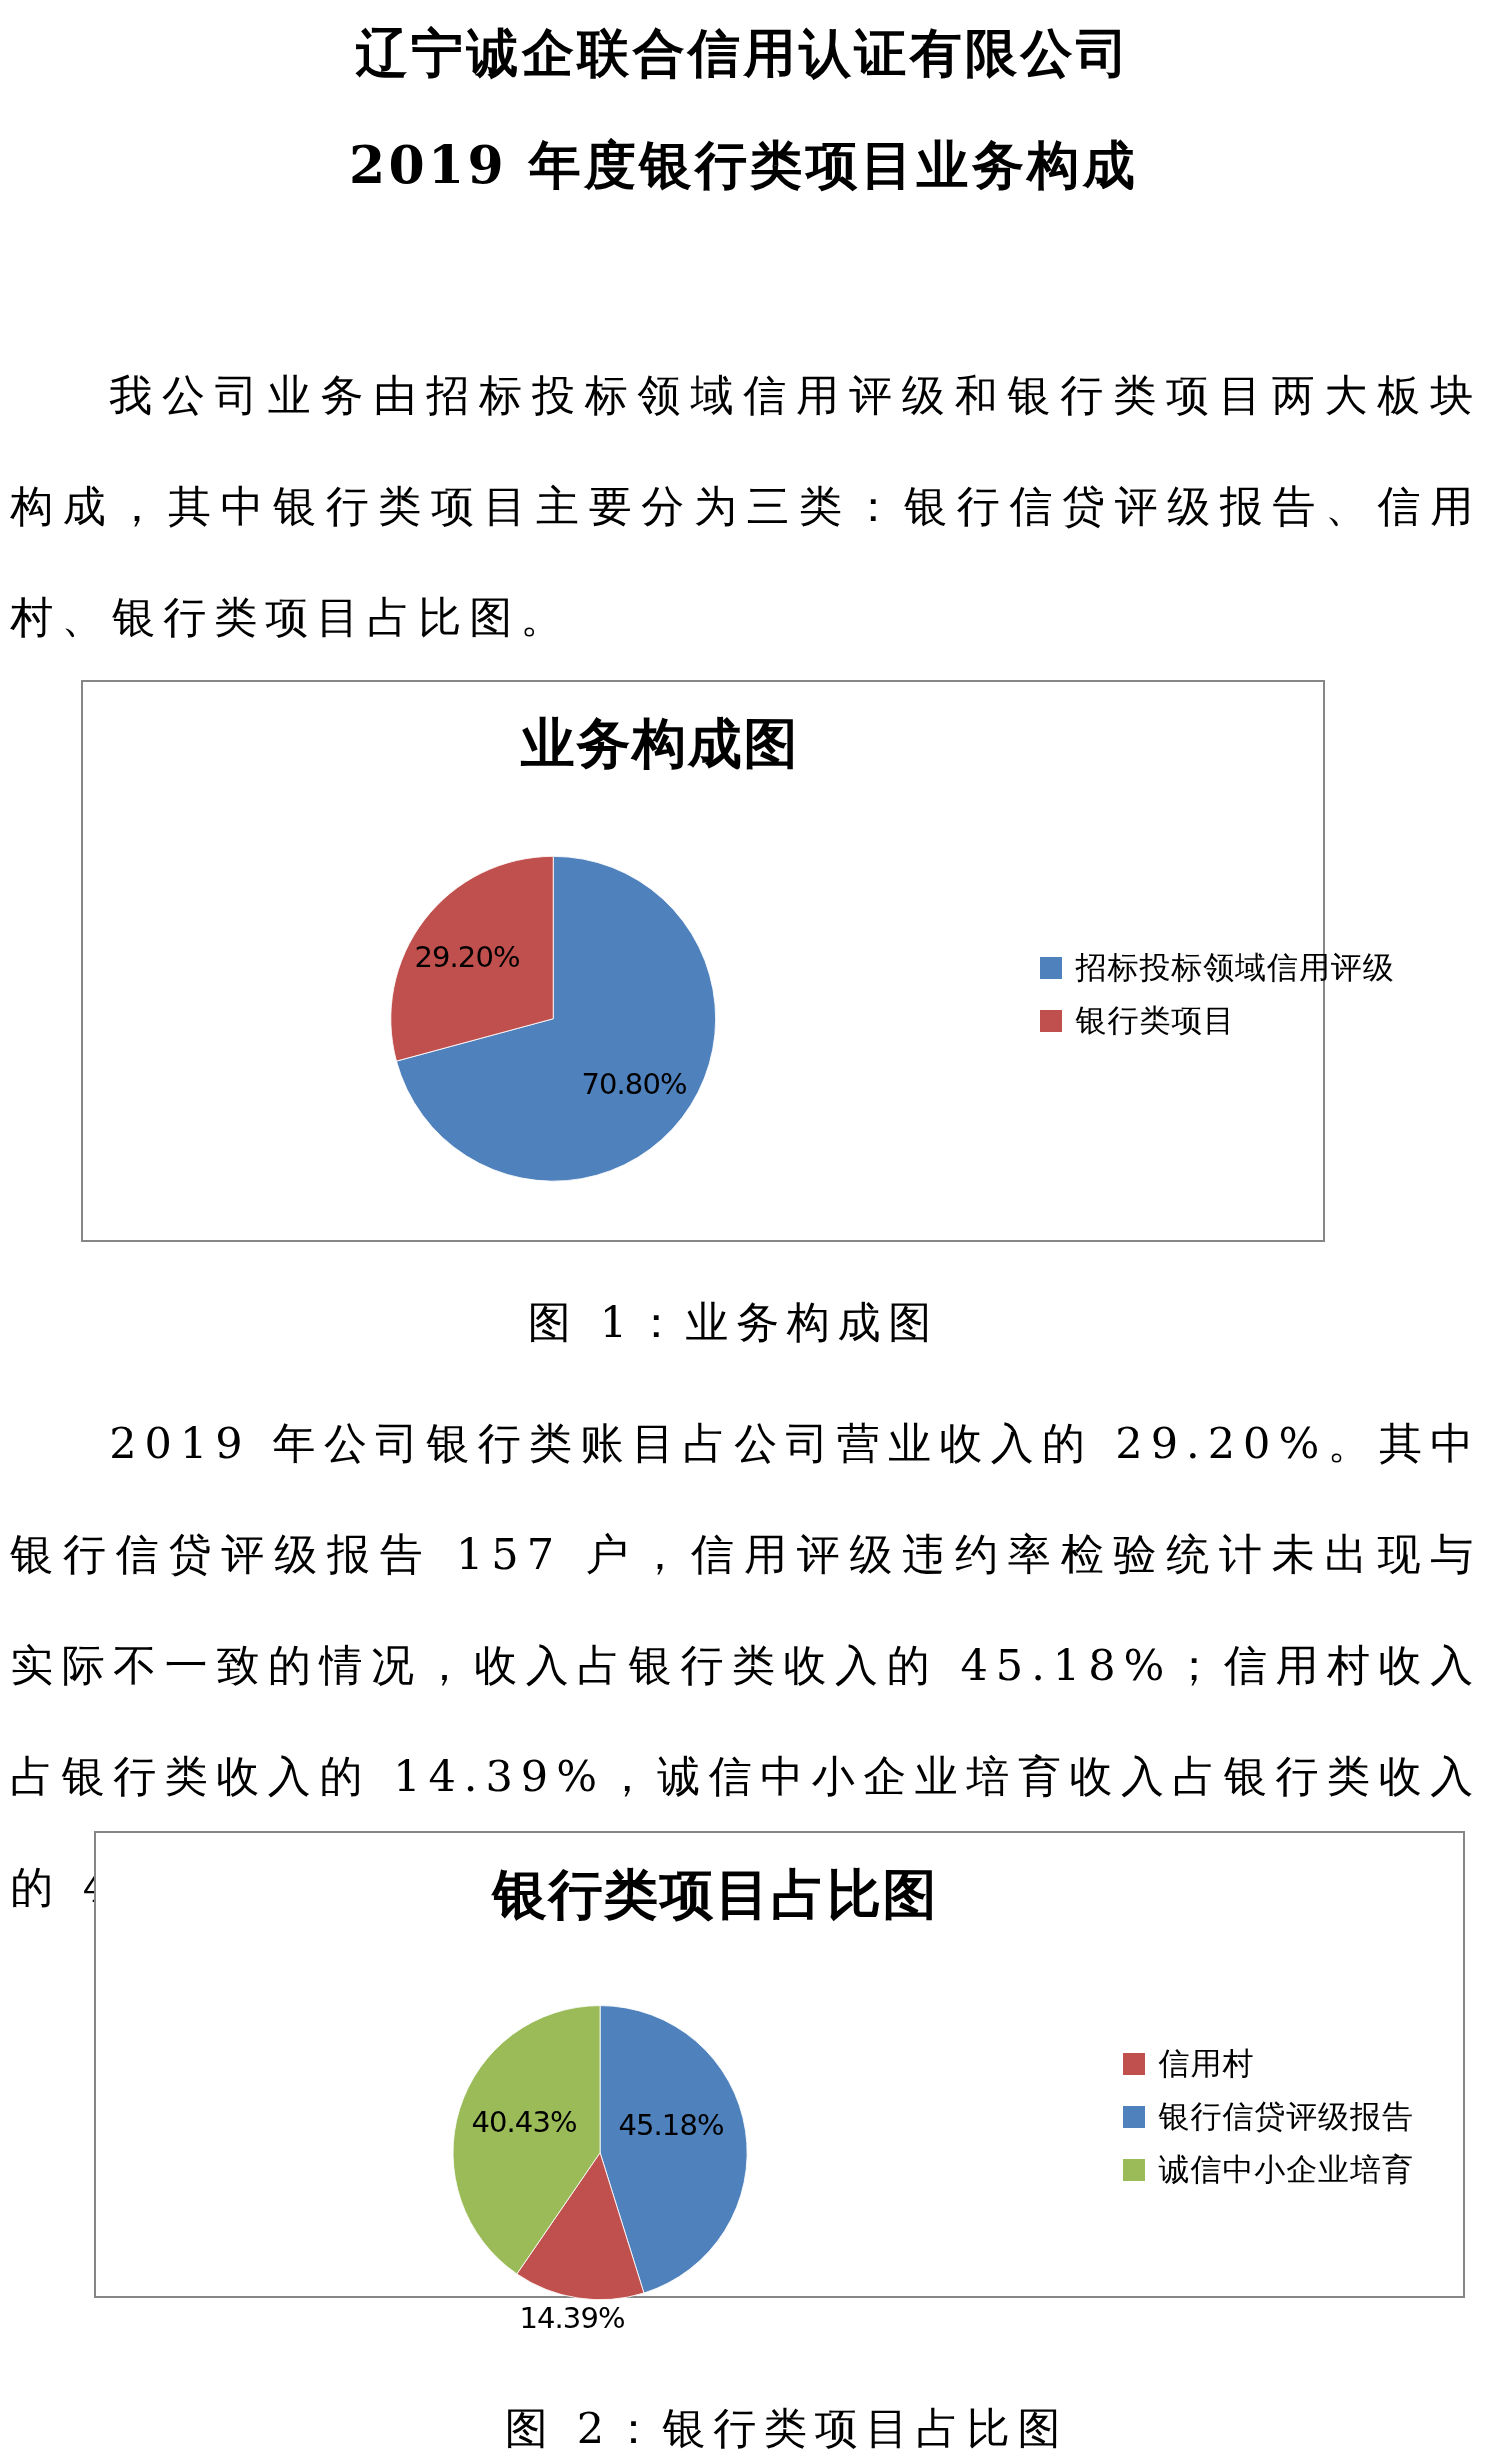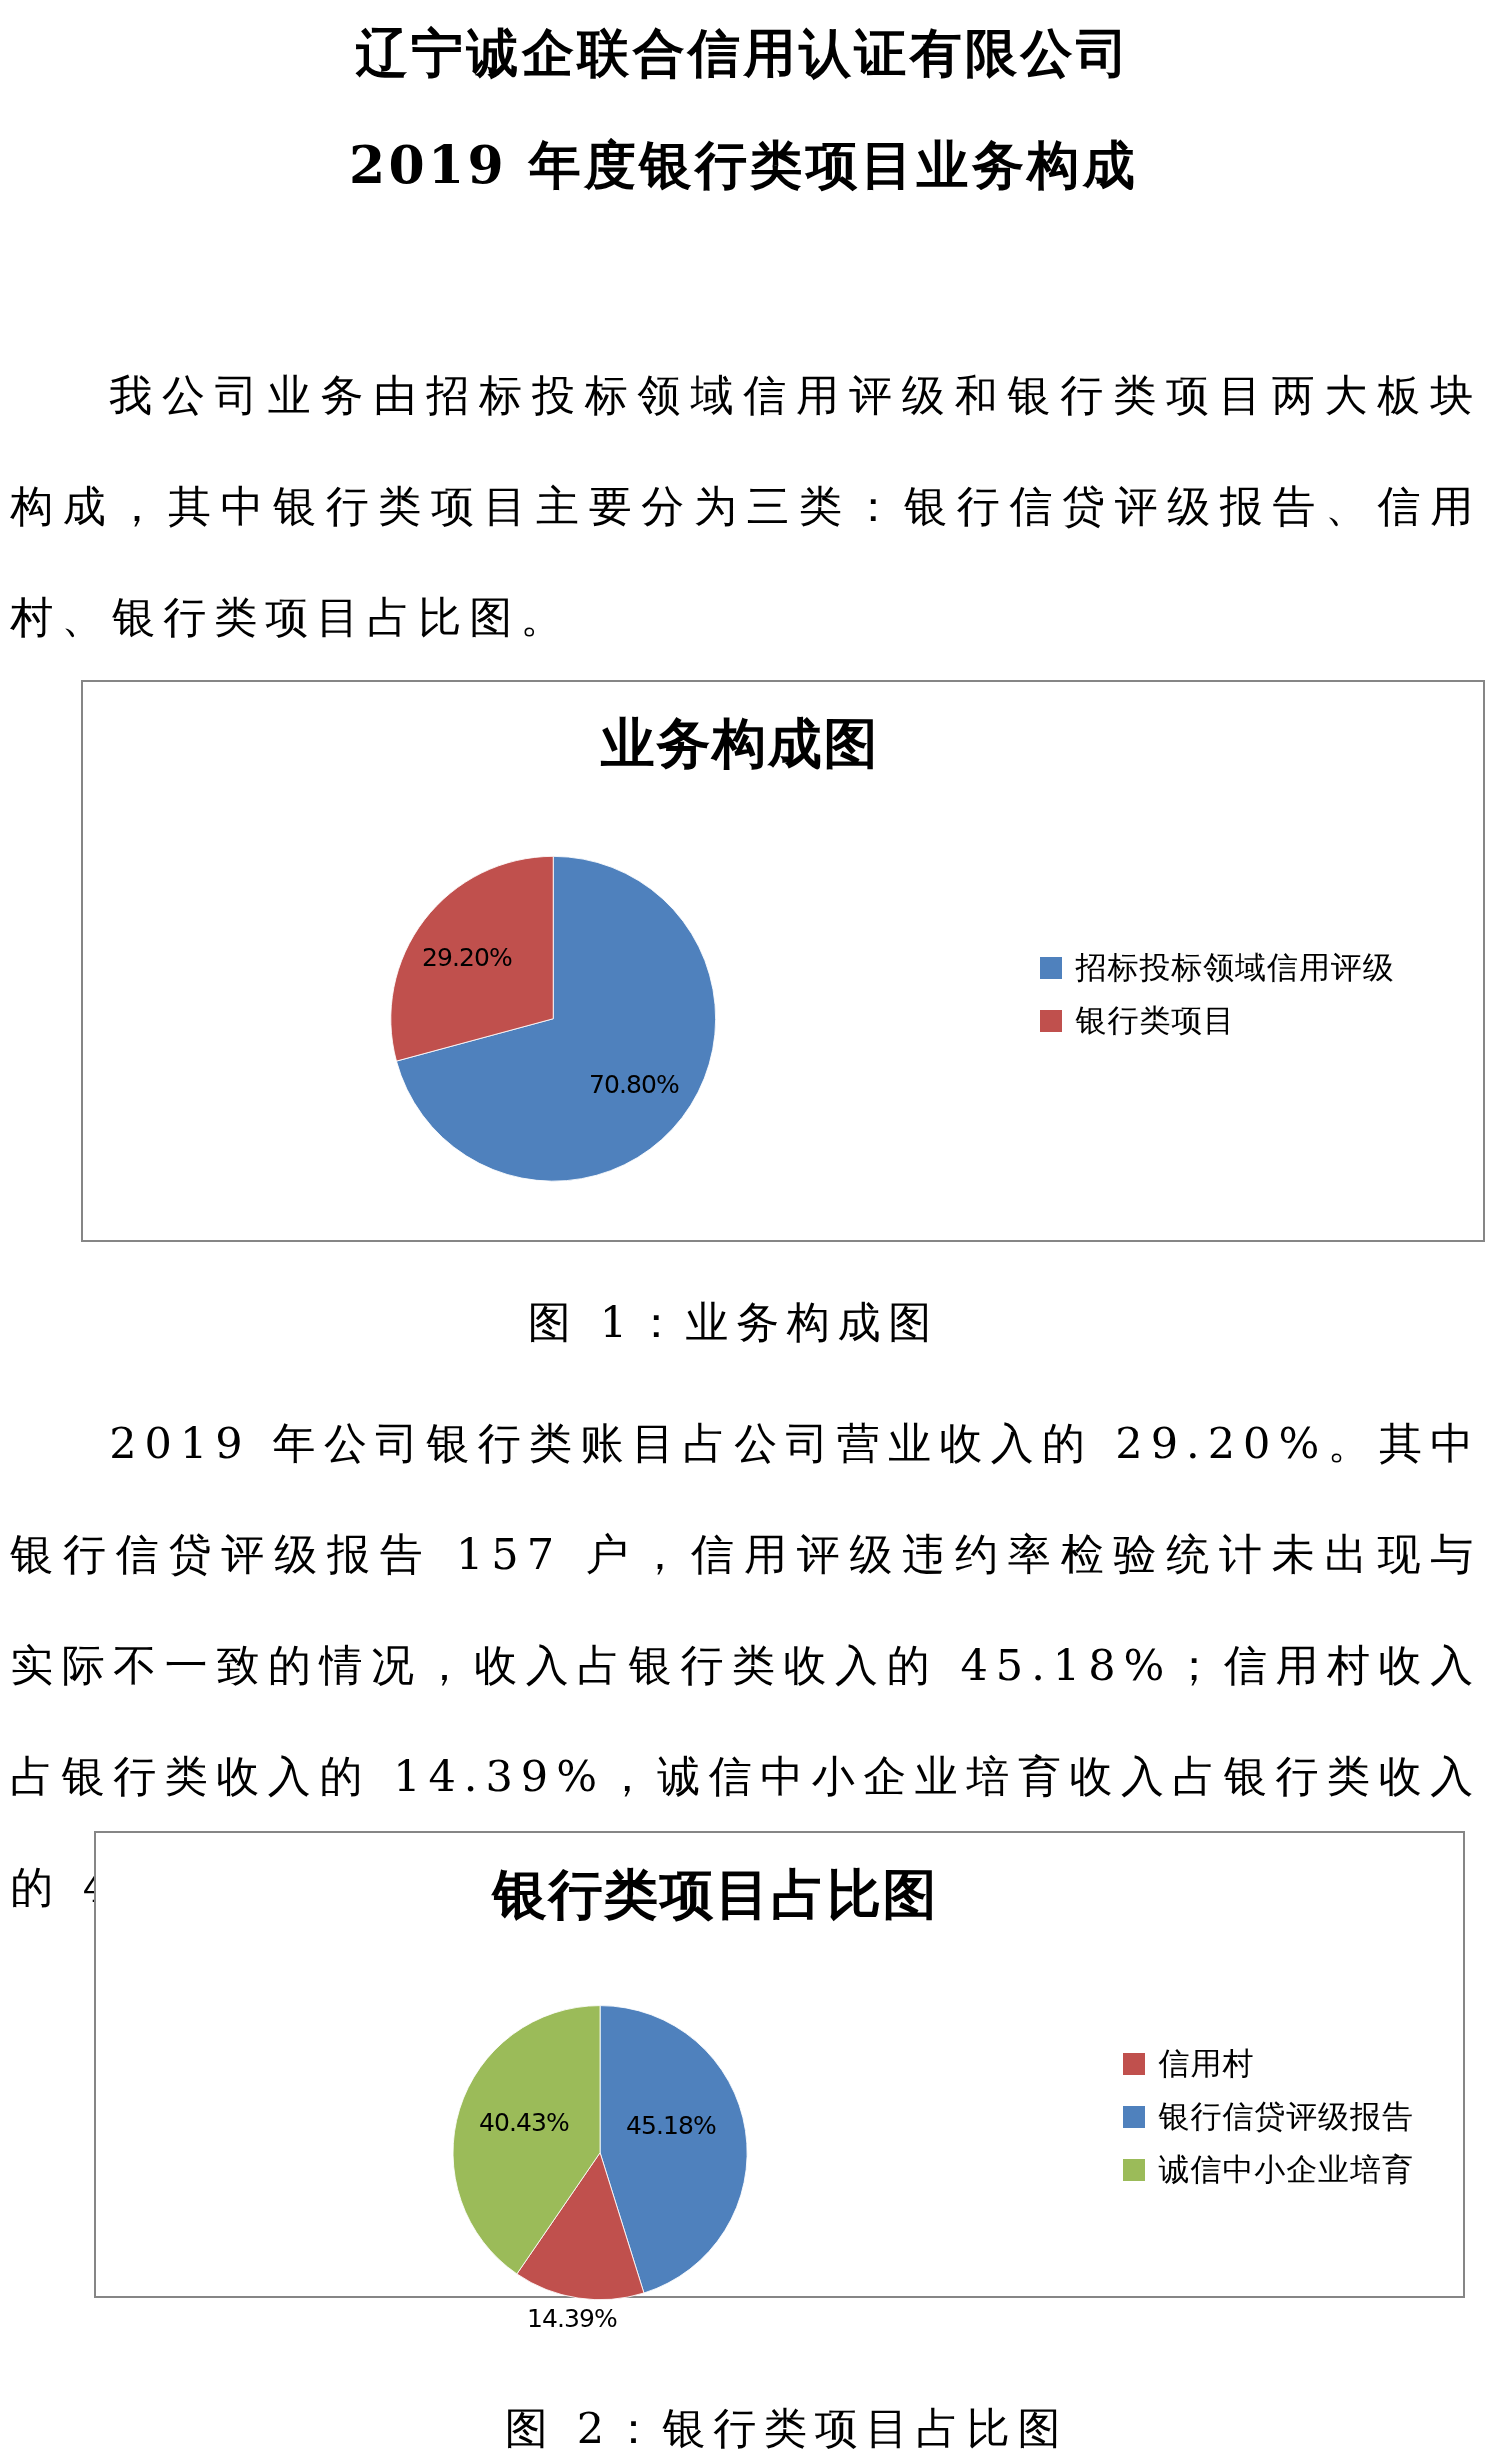--- a/index.html
+++ b/index.html
@@ -20,37 +20,37 @@
     text-indent: 99px; text-align: justify; text-align-last: left;
     margin: 0;
   }
   #para-1 { top: 340px; }
   #para-2 { top: 1388px; }
 
   .chart-box {
     position: absolute; background: #fff;
     border: 2.6px solid #868686; box-sizing: border-box;
   }
-  #chart-1 { left: 81px; top: 680px; width: 1404px; height: 562px; }
+  #chart-1 { left: 81px; top: 680px; width: 1244px; height: 562px; }
   #chart-2 { left: 94px; top: 1831px; width: 1371px; height: 467px; }
 
   .chart-title {
     position: absolute; left: 0; width: 100%; text-align: center;
     font-family: "DejaVu Serif", "Liberation Serif", serif;
     font-weight: bold; font-size: 54px; line-height: 68px; letter-spacing: 1.7px;
   }
   #chart-1 .chart-title { top: 27px; left: -43px; }
   #chart-2 .chart-title { top: 27px; left: -64px; }
 
   svg.pie { position: absolute; left: 0; top: 0; overflow: visible; }
 
   .pie-label {
     position: absolute; transform: translate(-50%, -50%);
     font-family: "DejaVu Sans", "Liberation Sans", sans-serif;
-    font-size: 25px; white-space: nowrap; letter-spacing: -0.9px;
+    font-size: 29px; white-space: nowrap; letter-spacing: -0.9px;
   }
 
   .legend { position: absolute; }
   .legend-item { display: flex; align-items: center; height: 53px; padding-left: 24px; }
   .legend-swatch { width: 22px; height: 22px; margin-right: 13.6px; flex: none; }
   .legend-label {
     font-family: "DejaVu Sans", "Liberation Sans", sans-serif;
     font-size: 31px; white-space: nowrap; letter-spacing: 0.9px;
   }
   #chart-1 .legend { left: 933px; top: 259px; }

